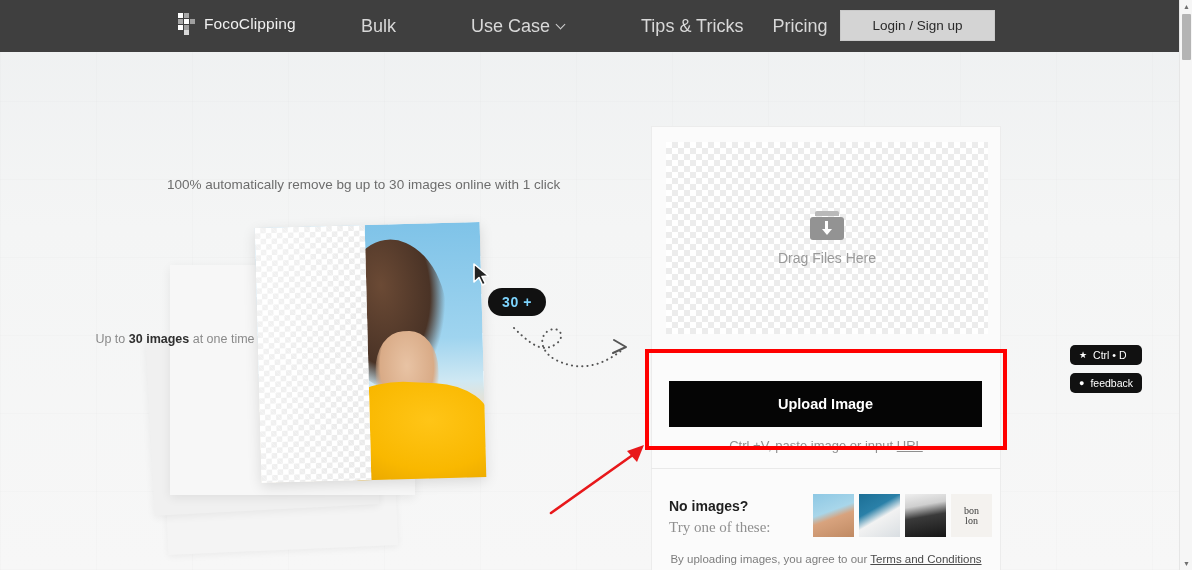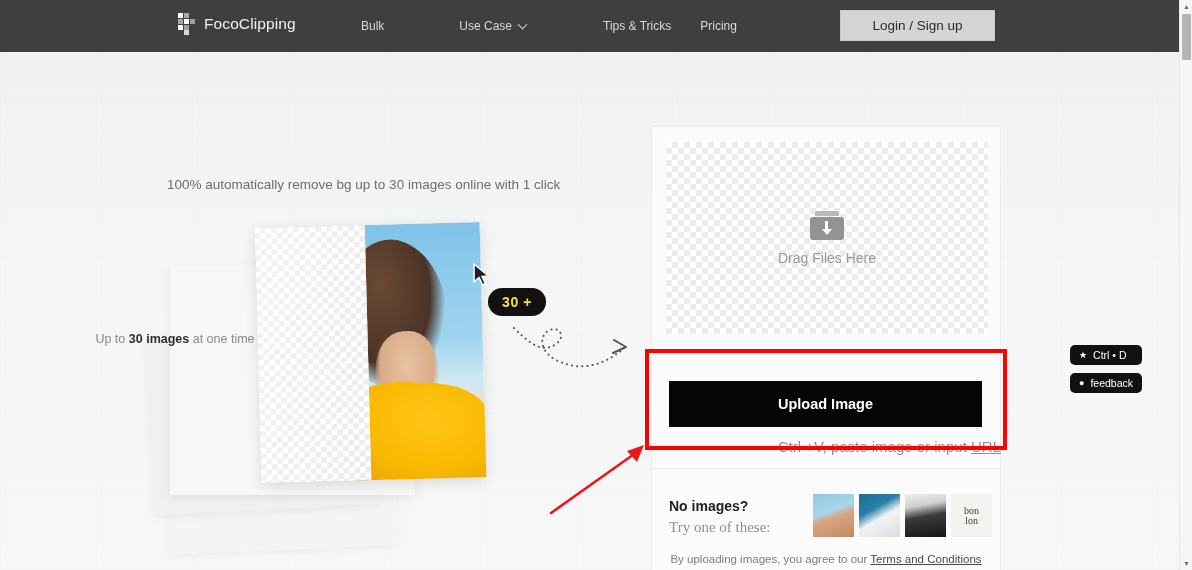--- a/index.html
+++ b/index.html
@@ -33,21 +33,21 @@
     width: 17px; height: 22px; position: relative;
   }
   .logo-mark i {
     position: absolute; display: block; background: #ffffff;
   }
   .brand-name {
     color: #f0f0f0; font-size: 15.5px; letter-spacing: .1px;
   }
   .nav { position: absolute; left: 360px; top: 0; height: 52px; display: flex; align-items: center; }
   .nav-item {
-    color: #d8d8d8; font-size: 12px; cursor: pointer;
+    color: #d8d8d8; font-size: 18px; cursor: pointer;
     display: flex; align-items: center; gap: 7px;
     padding: 0 1px;
   }
   .nav-gap-1 { margin-left: 0px; }
   .nav-gap-2 { margin-left: 73px; }
   .nav-gap-3 { margin-left: 73px; }
   .nav-gap-4 { margin-left: 27px; }
   .chev {
     width: 9px; height: 9px; position: relative; top: -1px;
   }
@@ -135,21 +135,21 @@
       linear-gradient(45deg, #dedede 25%, transparent 25%, transparent 75%, #dedede 75%);
     background-size: 11px 11px;
     background-position: 0 0, 5.5px 5.5px;
   }
   .photo-glass {
     position: absolute; left: 0; top: 0; width: 49%; height: 100%;
     background: linear-gradient(100deg, rgba(255,255,255,.62), rgba(255,255,255,.35));
   }
   .badge-30 {
     position: absolute; left: 338px; top: 73px;
-    background: #111; color: #fde047;
+    background: #111; color: #7dd3fc;
     padding: 6px 14px; border-radius: 14px;
     font-size: 14px; font-weight: bold; letter-spacing: .6px;
     white-space: nowrap;
   }
   .hero-cursor { position: absolute; left: 322px; top: 48px; }
 
   
   .dotted-arrow { position: absolute; left: 510px; top: 318px; }
   
   .red-arrow { position: absolute; left: 545px; top: 440px; }
@@ -204,21 +204,21 @@
   .upload-btn {
     position: absolute; left: 669px; top: 381px;
     width: 313px; height: 46px;
     background: #050505; color: #fff;
     font-size: 14.5px; font-weight: bold;
     display: flex; align-items: center; justify-content: center;
     cursor: pointer;
   }
   .paste-hint {
     position: absolute; left: 651px; top: 438px; width: 350px;
-    text-align: right; font-size: 15px; color: #8f8f8f;
+    text-align: center; font-size: 13px; color: #8f8f8f;
   }
   .paste-hint u { text-decoration: underline; }
   .divider {
     position: absolute; left: 651px; top: 468px; width: 350px; height: 1px;
     background: #e9e9e9;
   }
   .samples {
     position: absolute; left: 651px; top: 478px; width: 350px; height: 54px; margin-top: 16px;
   }
   .samples-label {

